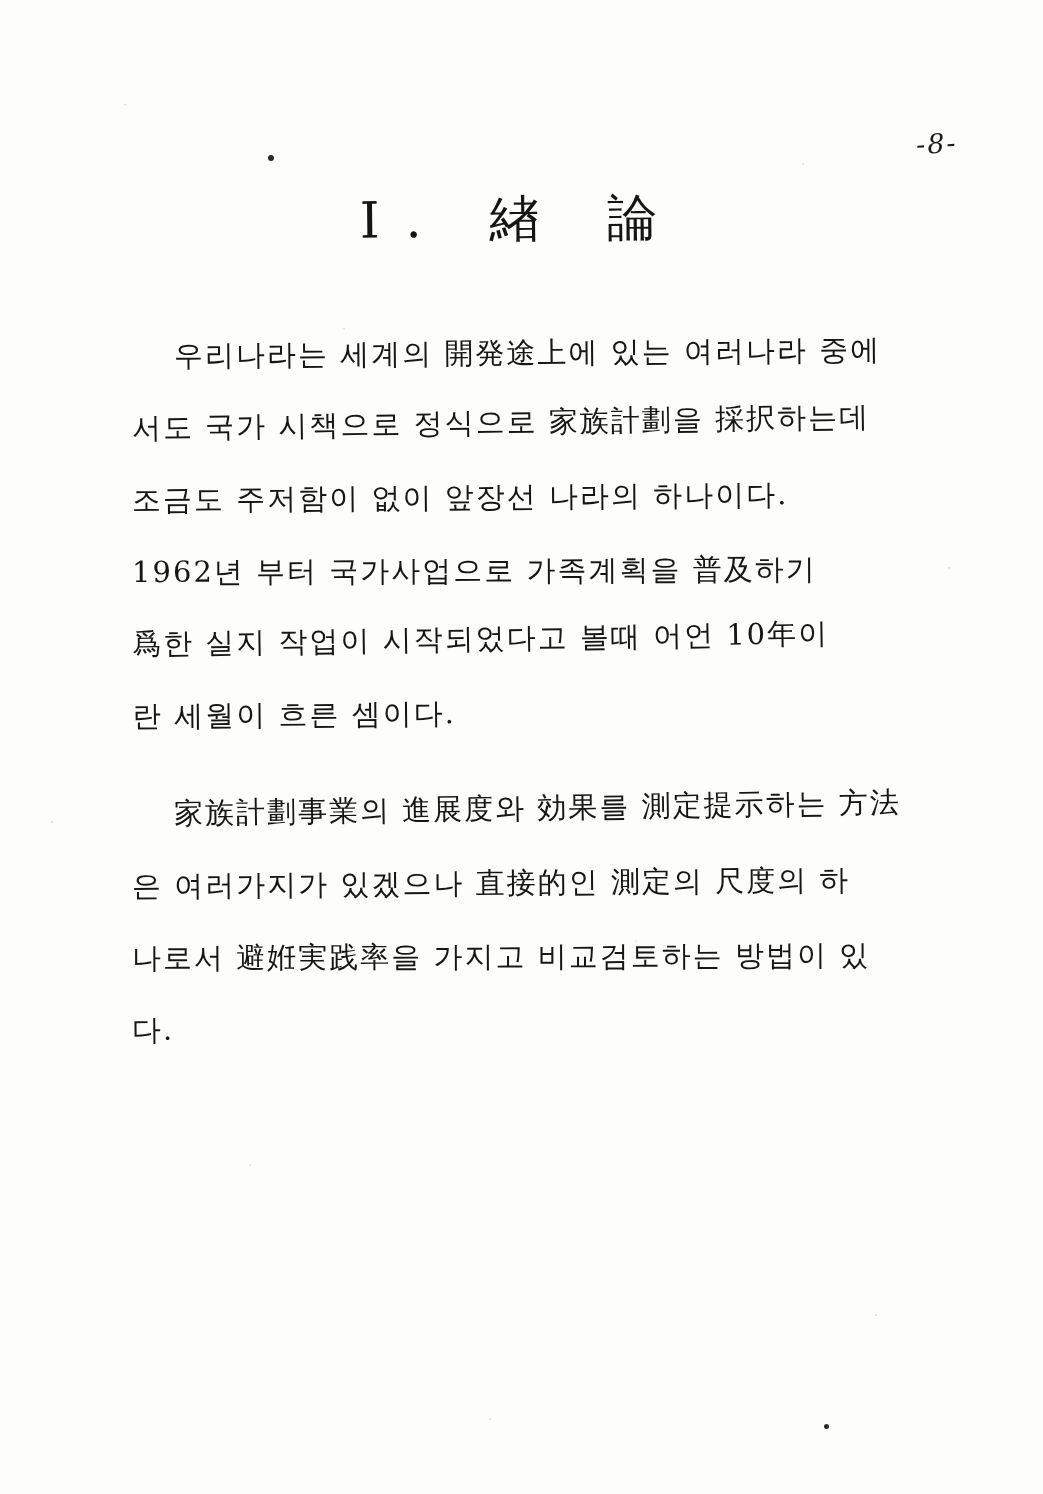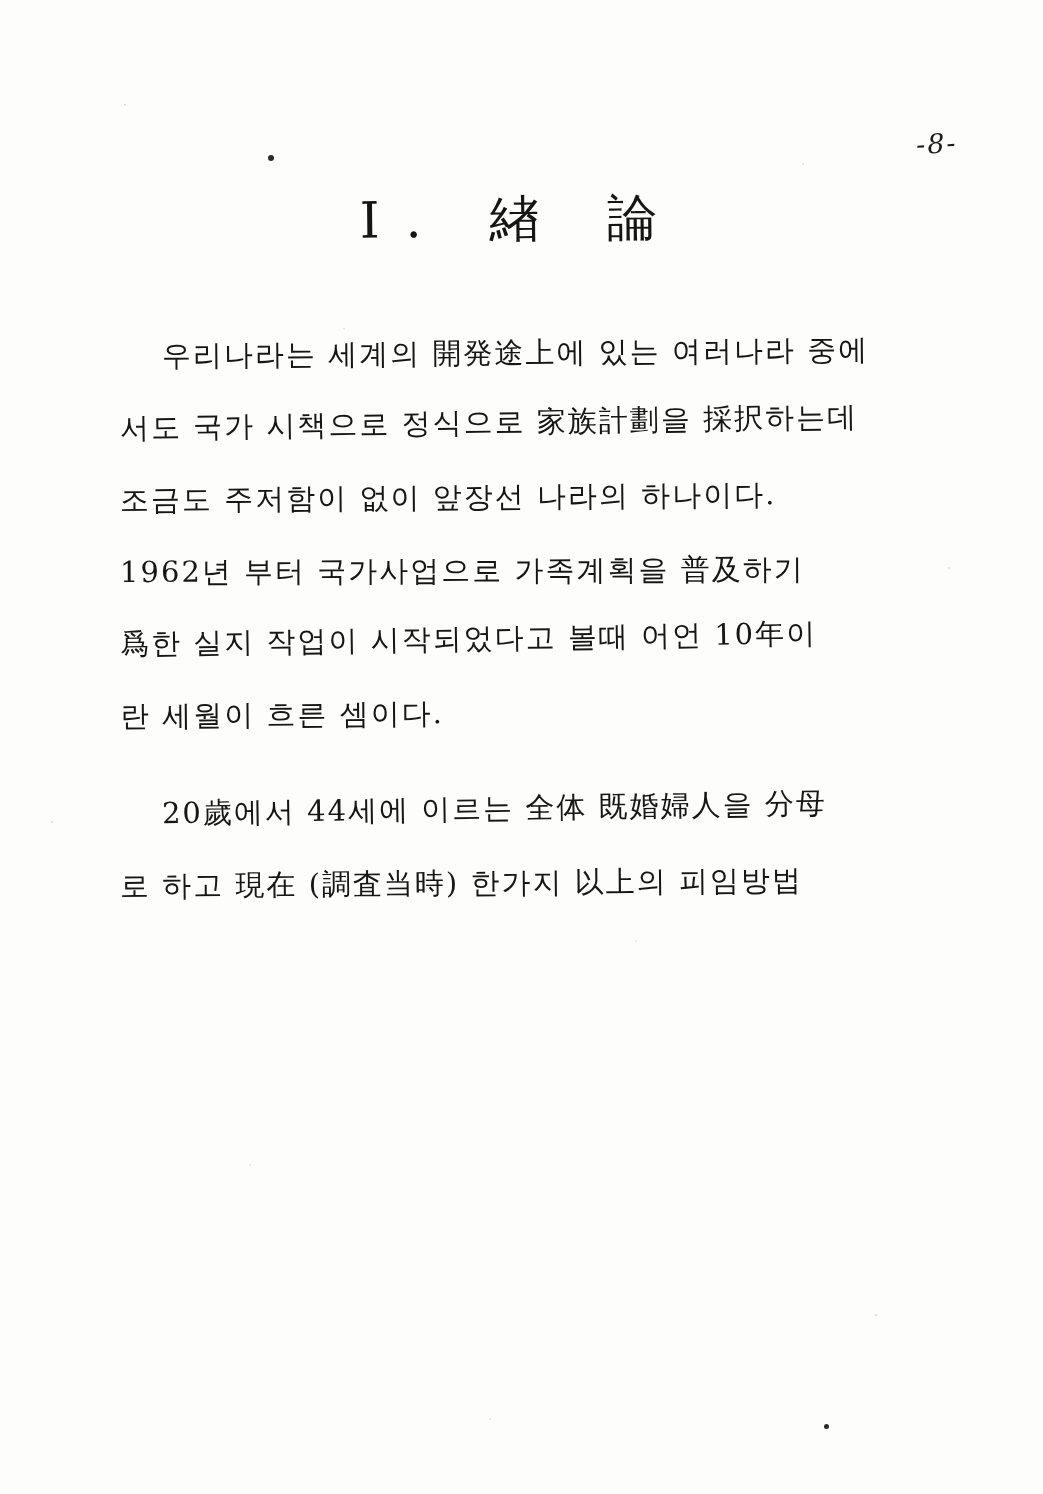--- a/index.html
+++ b/index.html
@@ -66,21 +66,21 @@
     text-align: center;
     font-family: "DejaVu Serif", serif;
     font-size: 50px;
     color: #151515;
     letter-spacing: 26px;
     white-space: nowrap;
     transform: rotate(-0.6deg);
   }
   .body-block {
     position: absolute;
-    left: 120px;
+    left: 132px;
     top: 320px;
     width: 810px;
   }
   .para {
     margin: 0 0 26px 0;
   }
   .line {
     font-family: "DejaVu Serif", serif;
     font-size: 29px;
     line-height: 72px;
@@ -113,20 +113,22 @@
     <div class="para">
       <div class="line indent slant1">우리나라는 세계의 開発途上에 있는 여러나라 중에</div>
       <div class="line slant2">서도 국가 시책으로 정식으로 家族計劃을 採択하는데</div>
       <div class="line slant1">조금도 주저함이 없이 앞장선 나라의 하나이다.</div>
       <div class="line slant3">1962년 부터 국가사업으로 가족계획을 普及하기</div>
       <div class="line slant2">爲한 실지 작업이 시작되었다고 볼때 어언 10年이</div>
       <div class="line slant1">란 세월이 흐른 셈이다.</div>
     </div>
 
 
+    <div class="para">
+      <div class="line indent slant2">家族計劃事業의 進展度와 効果를 測定提示하는 方法</div>
+      <div class="line slant1">은 여러가지가 있겠으나 直接的인 測定의 尺度의 하</div>
+      <div class="line slant3">나로서 避姙実践率을 가지고 비교검토하는 방법이 있</div>
+      <div class="line slant1">다.</div>
+    </div>
 
-    <div class="para">
-      <div class="line indent slant2">20歲에서 44세에 이르는 全体 既婚婦人을 分母</div>
-      <div class="line slant1">로 하고 現在 (調査当時) 한가지 以上의 피임방법</div>
-    </div>
 
   </div>
 </div>
 
 </body></html>

